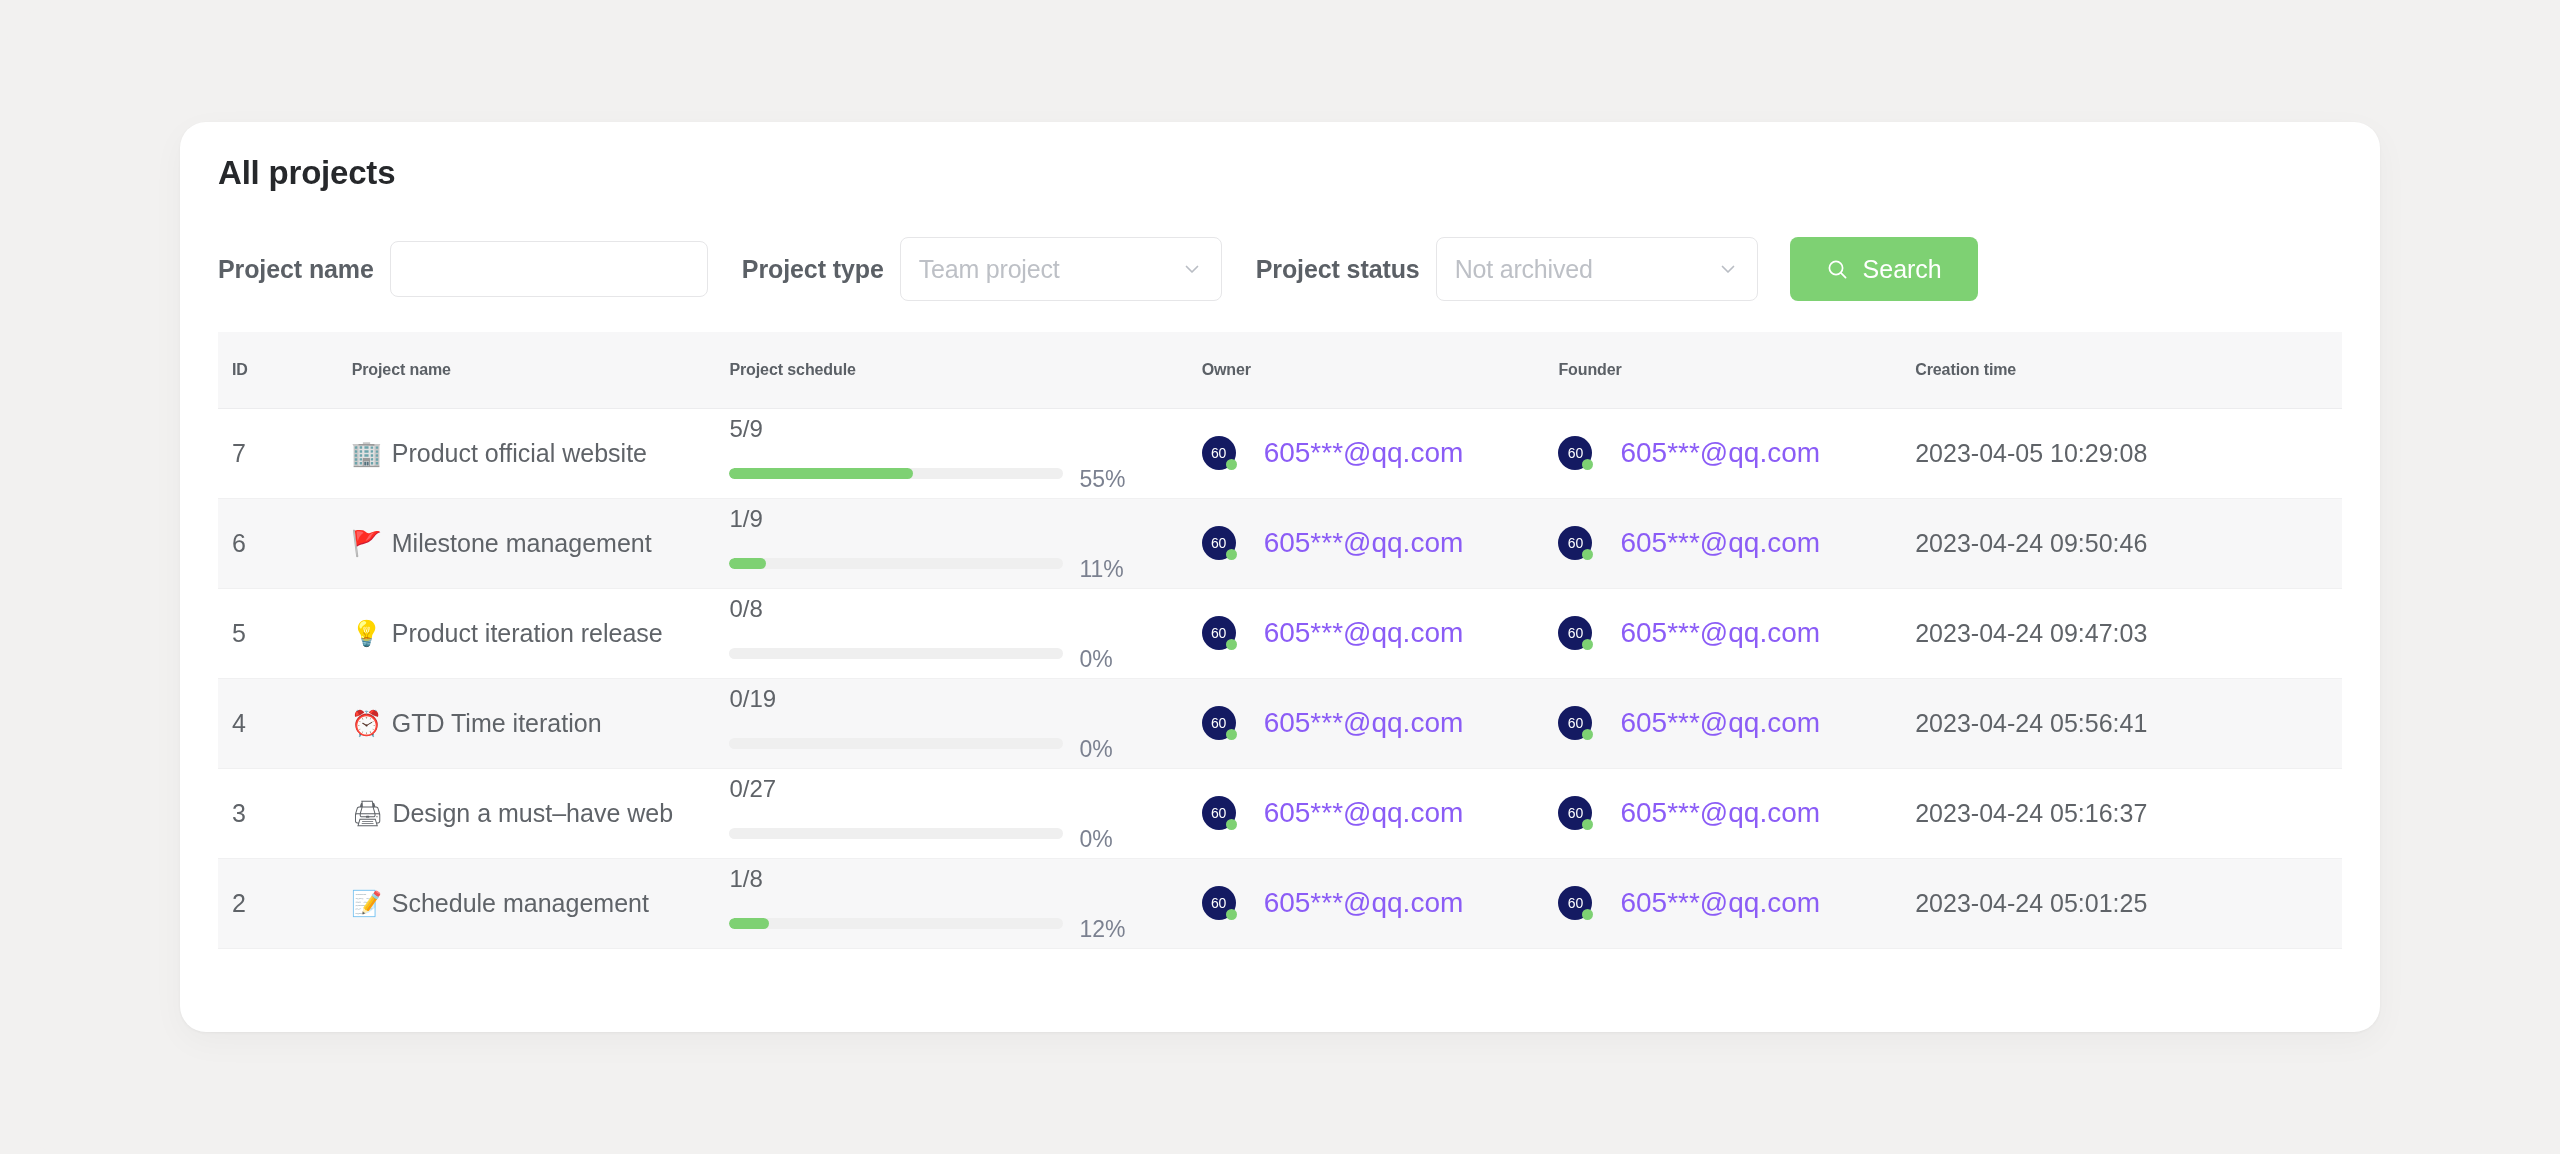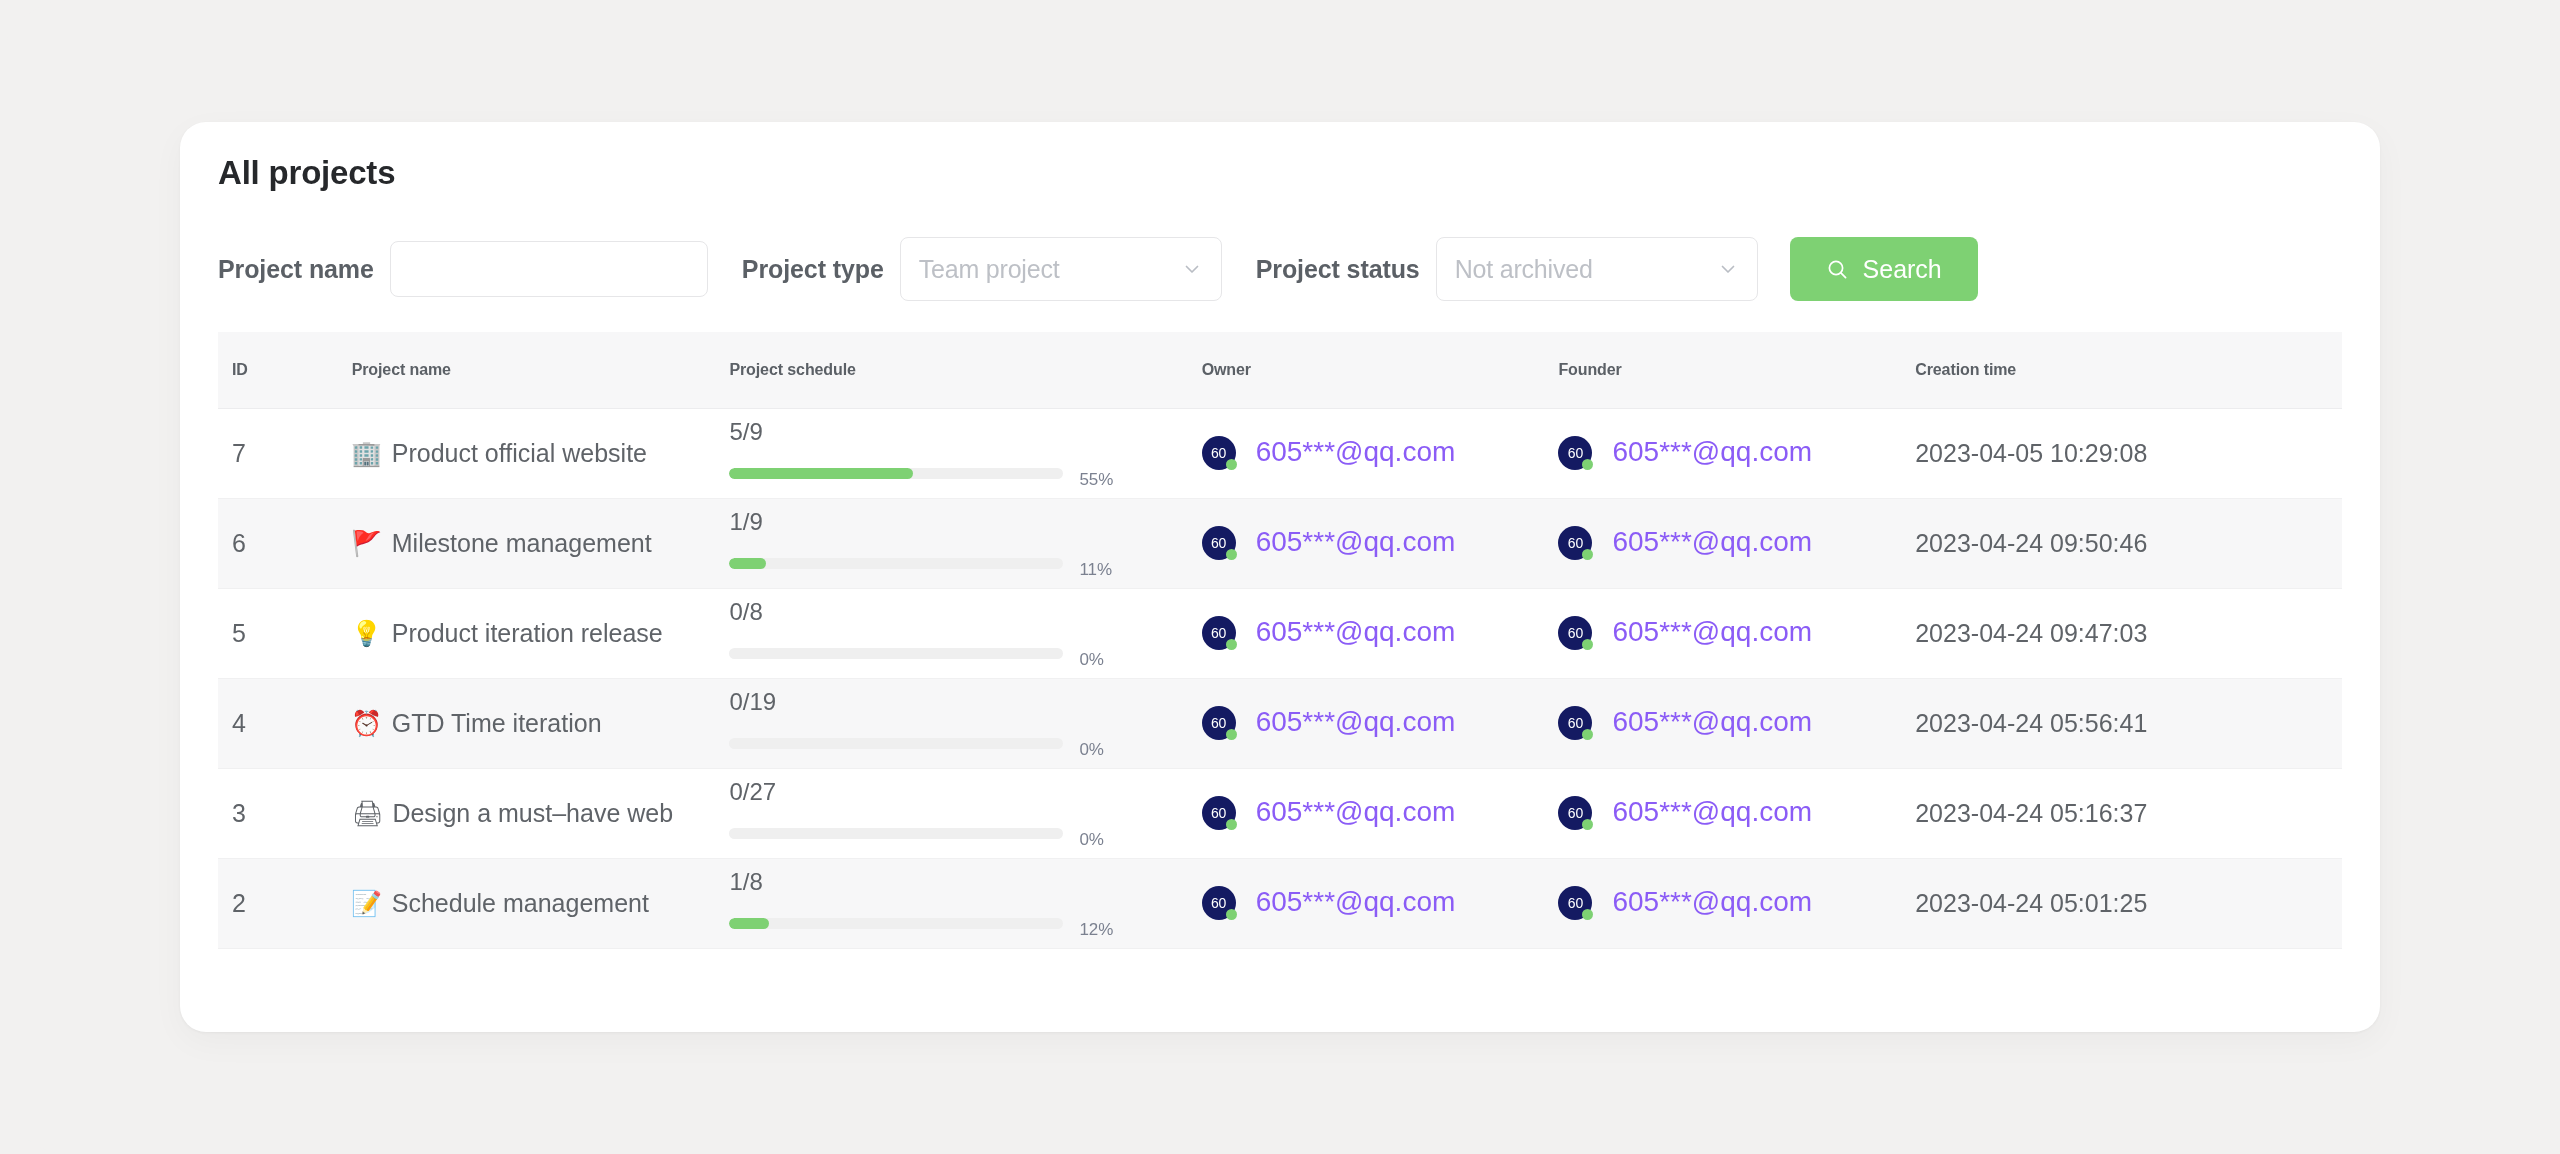--- a/index.html
+++ b/index.html
@@ -200,30 +200,31 @@
     border-radius: 6px;
     overflow: hidden;
   }
   .bar-fill {
     height: 100%;
     background: #7ed173;
     border-radius: 6px;
   }
   .sched-pct {
     margin-left: 16px;
-    font-size: 17px;
+    font-size: 23px;
     color: #7b8190;
     line-height: 1;
     margin-top: 13px;
   }
 
   
   .user {
     display: flex;
-    gap: 20px;
+    align-items: center;
+    gap: 28px;
     white-space: nowrap;
   }
   .avatar {
     position: relative;
     width: 34px;
     height: 34px;
     border-radius: 50%;
     background: #141a62;
     color: #ffffff;
     font-size: 14px;

